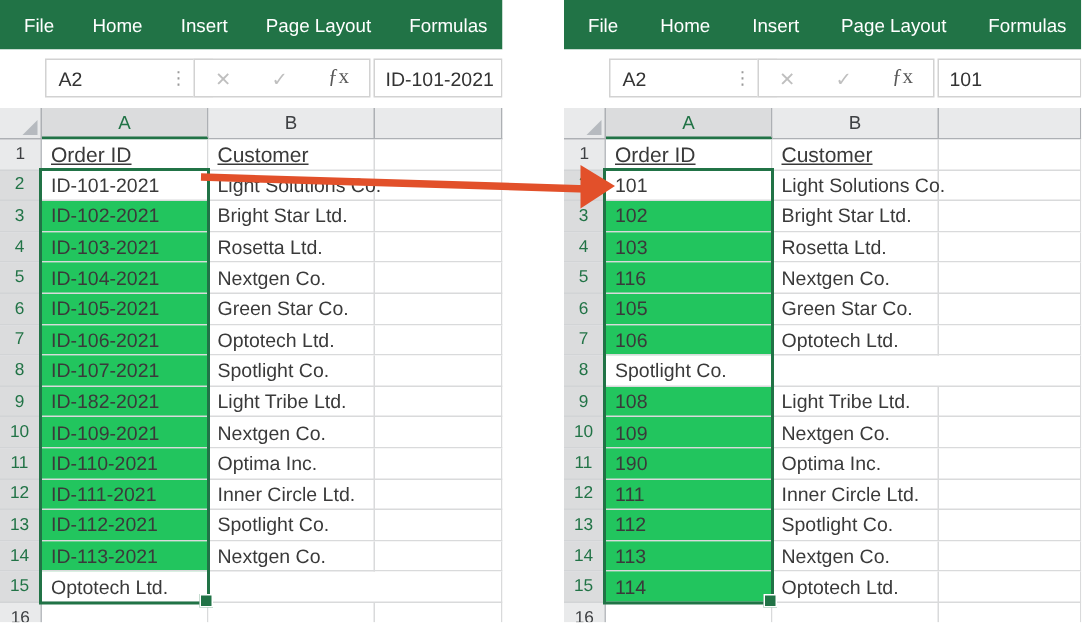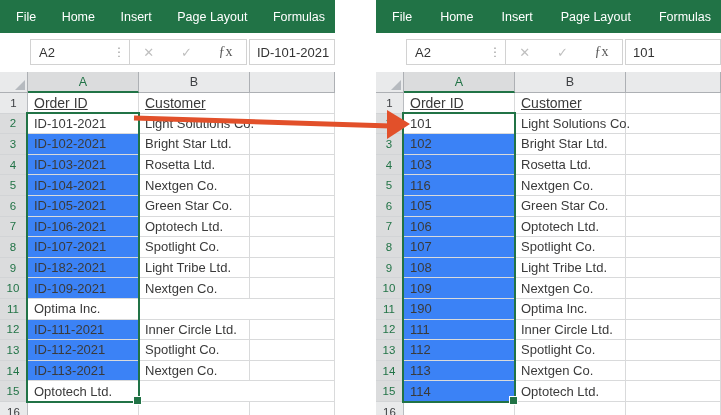--- a/index.html
+++ b/index.html
@@ -42,21 +42,21 @@
   .wA{width:111px;}.wB{width:111px;}.wC{flex:1;width:auto;}
   .grow{display:flex;height:20.6px;}
   .rownum{width:28px;flex:none;box-sizing:border-box;background:#E9EAEB;
           border-right:1px solid #B9BCC0;border-bottom:1px solid #D2D4D6;
           color:#3E4043;font-size:11.5px;display:flex;align-items:center;justify-content:center;}
   .rownum.sel{background:#DBDCDD;color:#217346;border-right:2px solid #217346;}
   .cell{box-sizing:border-box;border-right:1px solid #D9DADB;border-bottom:1px solid #D9DADB;
         font-size:13px;color:#3A3A3A;display:flex;align-items:center;padding-left:6px;
         white-space:nowrap;background:#fff;}
   .cell.hdr{font-size:14px;text-decoration:underline;}
-  .cell.fill{background:#3b82f6;}
+  .cell.fill{background:#22c55e;}
   .cell.wB{overflow:visible;z-index:1;}
 
   
   .selbox{position:absolute;left:26px;top:112px;width:114px;height:291px;
           border:2px solid var(--green,#217346);box-sizing:border-box;pointer-events:none;z-index:3;}
   .handle{position:absolute;right:-4px;bottom:-4px;width:7px;height:7px;
           background:var(--green,#217346);border:1px solid #fff;pointer-events:auto;}
 
   .arrow-svg{position:absolute;left:0;top:0;z-index:5;pointer-events:none;}
 </style>
@@ -151,20 +151,21 @@
             <div class="cell wC"></div>
           </div>
           <div class="grow">
             <div class="rownum sel">10</div>
             <div class="cell wA fill">ID-109-2021</div>
             <div class="cell wB">Nextgen Co.</div>
             <div class="cell wC"></div>
           </div>
           <div class="grow">
             <div class="rownum sel">11</div>
+            <div class="cell wA fill">ID-110-2021</div>
             <div class="cell wB">Optima Inc.</div>
             <div class="cell wC"></div>
           </div>
           <div class="grow">
             <div class="rownum sel">12</div>
             <div class="cell wA fill">ID-111-2021</div>
             <div class="cell wB">Inner Circle Ltd.</div>
             <div class="cell wC"></div>
           </div>
           <div class="grow">
@@ -265,21 +266,20 @@
             <div class="cell wC"></div>
           </div>
           <div class="grow">
             <div class="rownum sel">7</div>
             <div class="cell wA fill">106</div>
             <div class="cell wB">Optotech Ltd.</div>
             <div class="cell wC"></div>
           </div>
           <div class="grow">
             <div class="rownum sel">8</div>
-            <div class="cell wA fill">107</div>
             <div class="cell wB">Spotlight Co.</div>
             <div class="cell wC"></div>
           </div>
           <div class="grow">
             <div class="rownum sel">9</div>
             <div class="cell wA fill">108</div>
             <div class="cell wB">Light Tribe Ltd.</div>
             <div class="cell wC"></div>
           </div>
           <div class="grow">

